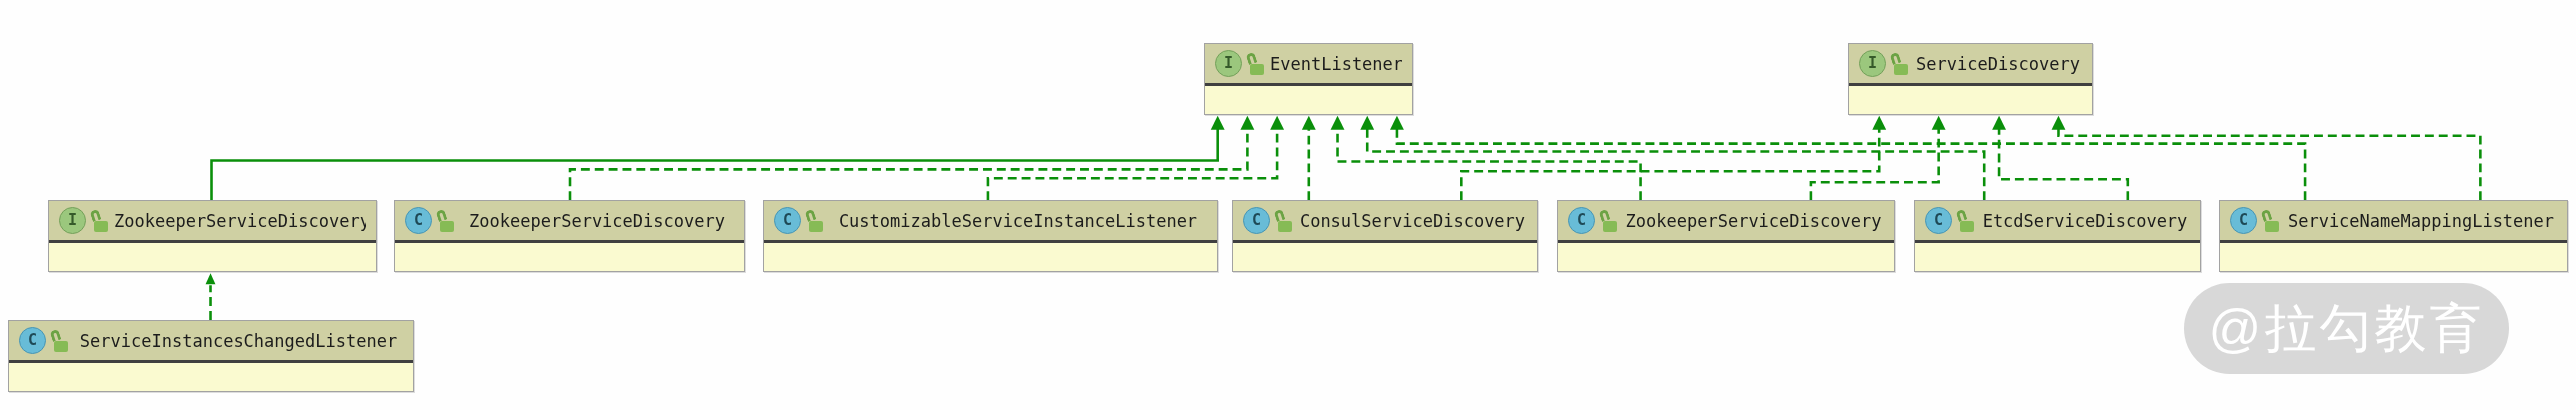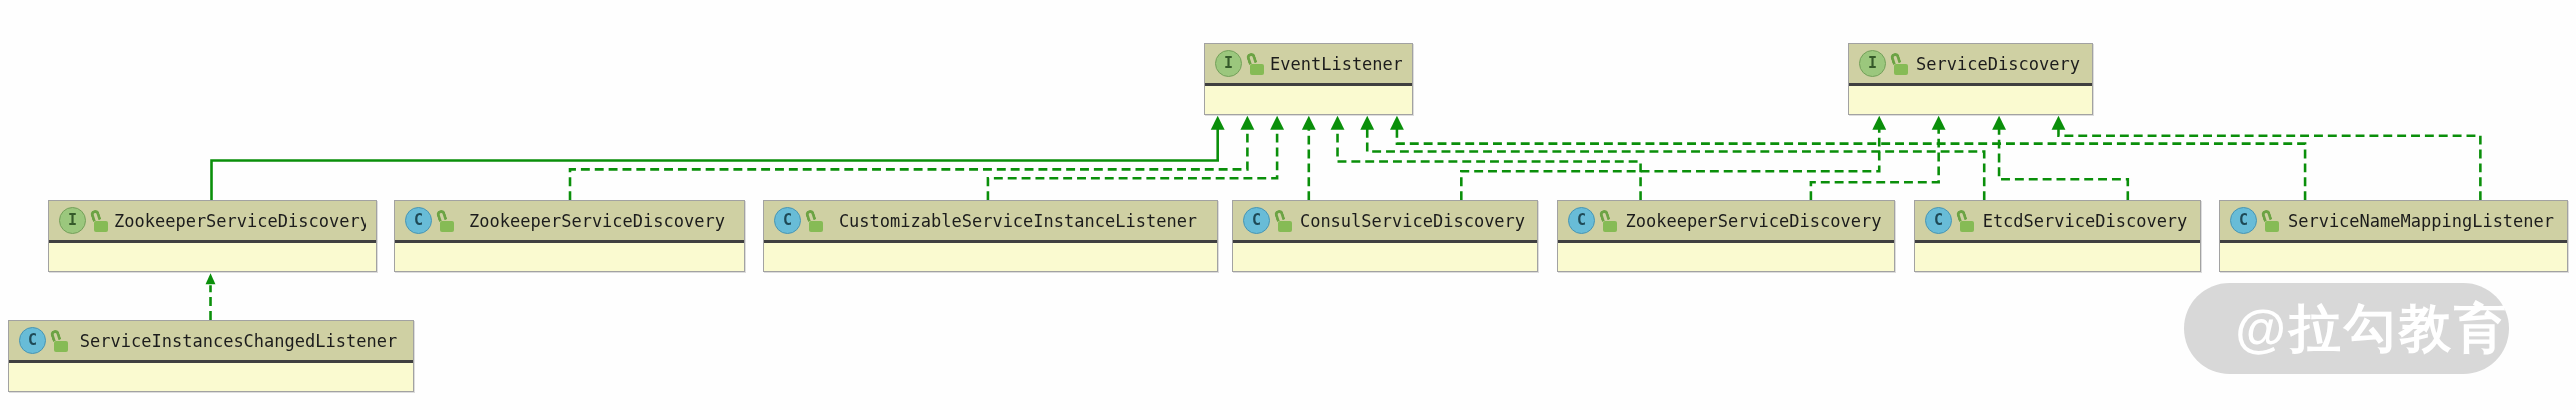--- a/index.html
+++ b/index.html
@@ -53,24 +53,24 @@
     position:absolute;left:3px;bottom:0;width:14px;height:11px;
     background:var(--lock_green);border-radius:2px;
   }
   .lbl{
     flex:1;text-align:center;font-size:17px;color:var(--text_dark);
     white-space:nowrap;overflow:hidden;
   }
   .watermark{
     position:absolute;left:2184px;top:283px;width:325px;height:91px;
     background:var(--watermark_bg);border-radius:46px;
-    display:flex;align-items:center;justify-content:flex-end;
+    display:flex;align-items:center;justify-content:center;
     color:var(--watermark_text);
     font-family:"Liberation Sans","DejaVu Sans",sans-serif;
-    font-weight:bold;font-size:52px;letter-spacing:3px;
+    font-weight:normal;font-size:52px;letter-spacing:3px;
   }
 </style>
 </head>
 <body>
 
 <div class="stage">
 
   <svg class="edges" width="2576" height="410" viewBox="0 0 2600 414">
       <g>
         <polyline points="213,202 213,162 1229,162 1229,130" class="edge-line solid"></polyline>

